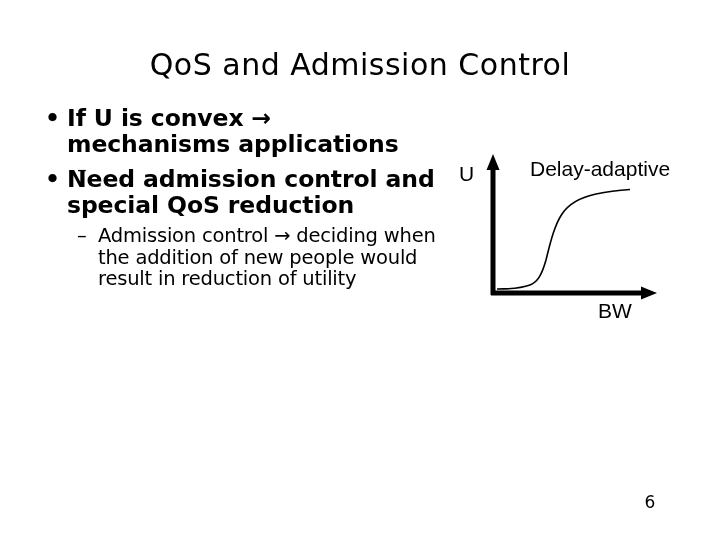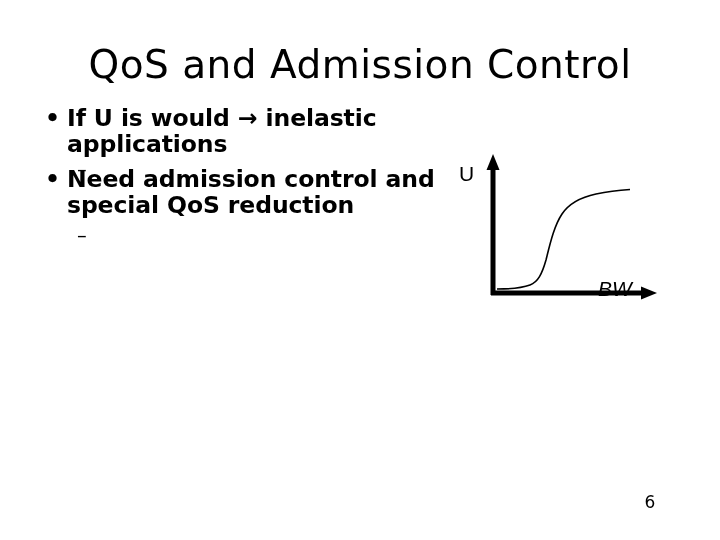--- a/index.html
+++ b/index.html
@@ -18,21 +18,21 @@
   }
 
   
   .slide-title {
     position: absolute;
     left: 0;
     top: 42px;
     width: 720px;
     text-align: center;
     font-family: "DejaVu Sans", sans-serif;
-    font-size: 39px;
+    font-size: 30px;
     line-height: 46px;
     letter-spacing: 0.5px;
     font-weight: 400;
     color: #000000;
     white-space: nowrap;
   }
 
   
   .body-col {
     position: absolute;
@@ -90,21 +90,21 @@
 
   .axis-label {
     position: absolute;
     font-family: "Liberation Sans", sans-serif;
     font-size: 21px;
     line-height: 22px;
     color: #000000;
     white-space: nowrap;
   }
   .label-u  { left: 9px;  top: 13px; }
-  .label-bw { left: 148px; top: 128px; font-style: italic; }
+  .label-bw { left: 148px; top: 150px; }
   .label-curve {
     position: absolute;
     left: 80px;
     top: 7px;
     font-family: "Liberation Sans", sans-serif;
     font-size: 21px;
     line-height: 24px;
     color: #000000;
     white-space: nowrap;
   }
@@ -126,38 +126,39 @@
 <body>
 
 <div id="slide">
 
   <div class="slide-title">QoS and Admission Control</div>
 
   <div class="body-col">
 
     <div class="bullet-l1">
       <span class="marker">•</span>
-      <span>If U is would → inelastic applications</span>
+      <span>If U is convex → mechanisms applications</span>
     </div>
 
     <div class="bullet-l2">
       <span class="marker">–</span>
     </div>
 
     <div class="sp-after-sub"></div>
 
     <div class="bullet-l1">
       <span class="marker">•</span>
       <span>Need admission control and special QoS reduction</span>
     </div>
 
     <div class="sp-after-b2"></div>
 
     <div class="bullet-l2">
       <span class="marker">–</span>
+      <span>Admission control → deciding when the addition of new people would result in reduction of utility</span>
     </div>
 
   </div>
 
   <div class="diagram">
 
     <svg width="260" height="180" viewBox="0 0 260 180">
 
       <g>
         <line x1="43" y1="145" x2="43" y2="14" stroke="#000000" stroke-width="5"></line>
@@ -174,17 +175,18 @@
                C 88 132, 92 124, 96 110
                C 100 94, 104 76, 112 64
                C 120 52, 132 47, 146 44
                C 160 41, 172 40, 180 39.5" fill="none" stroke="#000000" stroke-width="1.6"></path>
     </svg>
 
     <div class="axis-label label-u">U</div>
 
     <div class="axis-label label-bw">BW</div>
 
+    <div class="label-curve">Delay-adaptive</div>
   </div>
 
   <div class="page-number">6</div>
 
 </div>
 
 </body></html>

